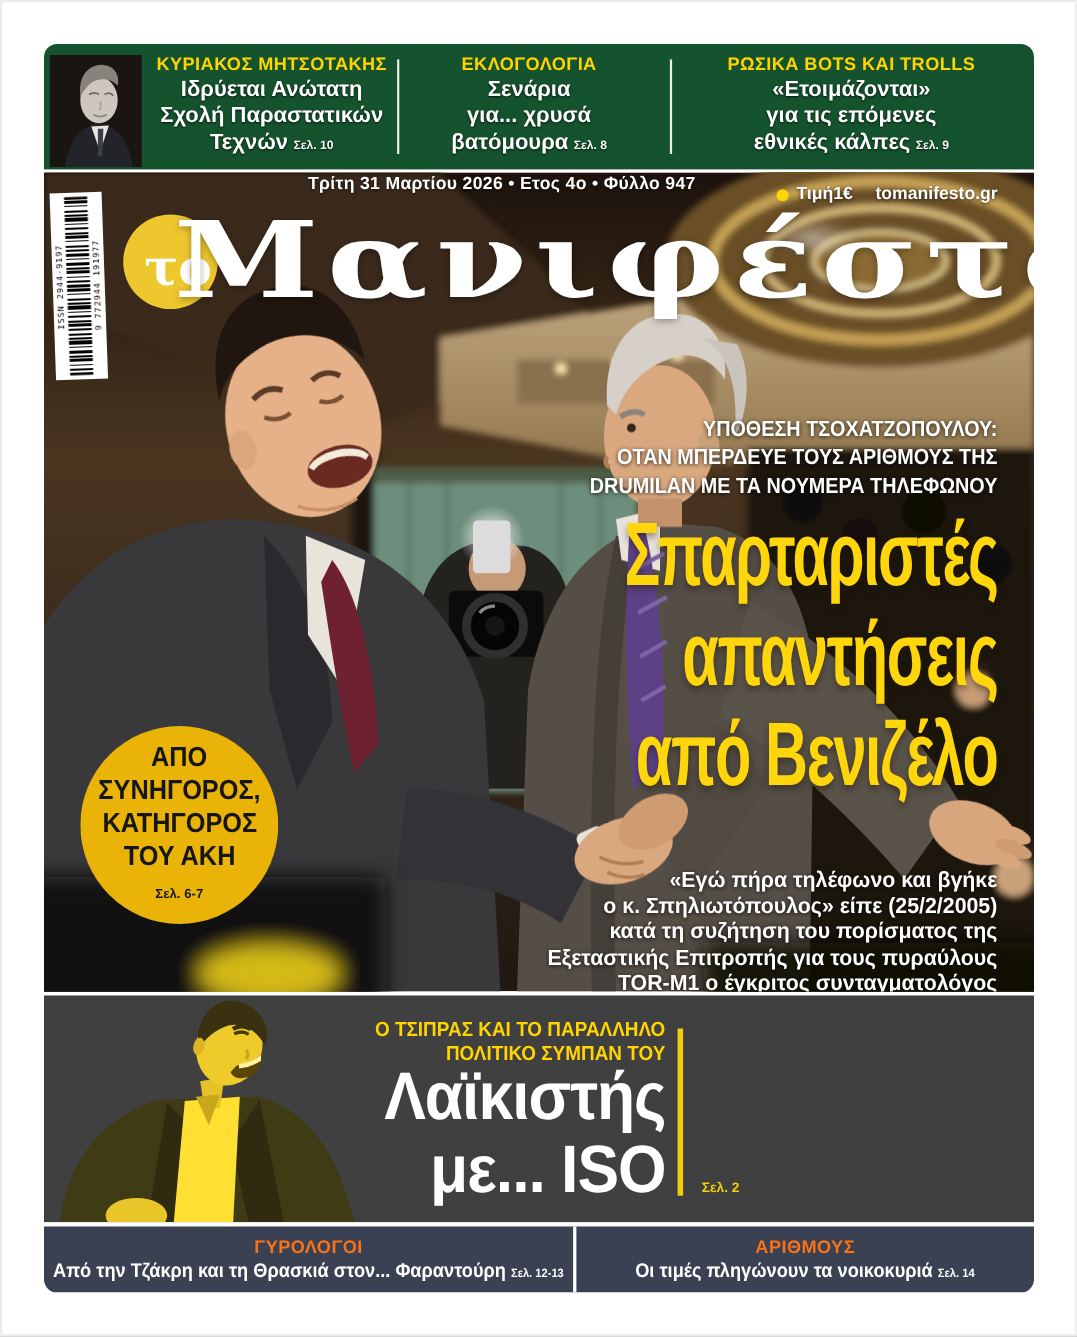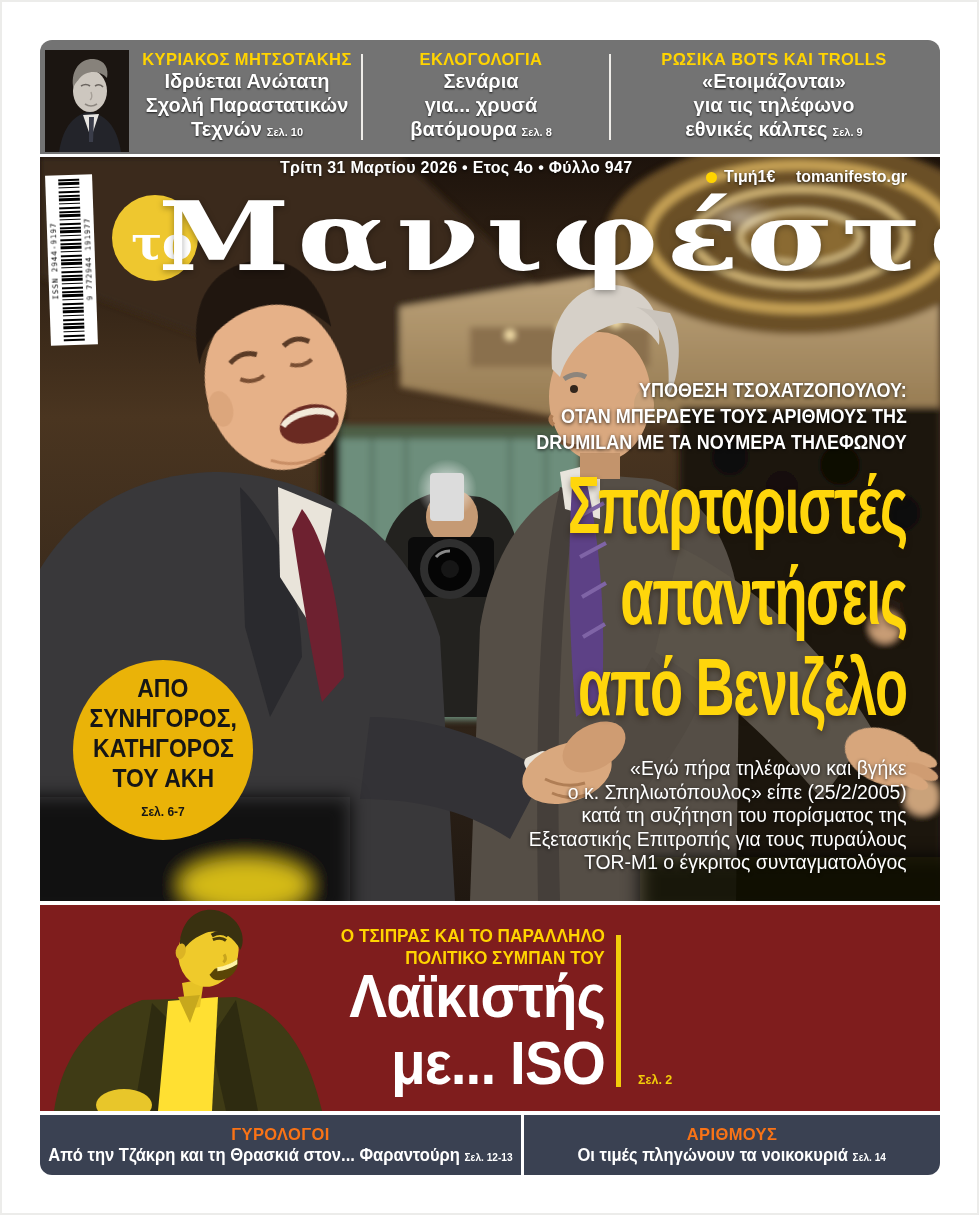--- a/index.html
+++ b/index.html
@@ -2,21 +2,21 @@
 <html><head>
 <meta charset="utf-8">
 <style>
   html,body{margin:0;padding:0;background:#fff;}
   .canvas{position:relative;width:979px;height:1215px;background:#fff;overflow:hidden;
           font-family:"Liberation Sans",sans-serif;box-shadow:inset 0 0 0 2px #ececea;}
   .sheet{position:absolute;left:40px;top:40px;width:900px;height:1135px;border-radius:12px;
          overflow:hidden;background:#fff;}
 
   
-  .topstrip{position:absolute;left:0;top:0;width:900px;height:114px;background:#737373;}
+  .topstrip{position:absolute;left:0;top:0;width:900px;height:114px;background:#14532d;}
   .teaser{position:absolute;top:0;height:114px;display:flex;flex-direction:column;align-items:center;
           justify-content:center;text-align:center;gap:1px;z-index:2;}
   .teaser .k{color:#ffd400;font-weight:bold;font-size:16.5px;letter-spacing:.4px;white-space:nowrap;}
   .teaser .l{color:#fff;font-weight:bold;font-size:20px;line-height:23px;white-space:nowrap;
              text-shadow:0 1px 2px rgba(0,0,0,.8);}
   .pref{font-size:11px;font-weight:bold;color:#fff;margin-left:5px;}
   .tdiv{position:absolute;top:14px;width:2px;height:86px;background:#efede9;z-index:2;}
   .portrait{position:absolute;left:5px;top:10px;z-index:1;}
 
   
@@ -41,31 +41,31 @@
   .vtext{writing-mode:vertical-rl;transform:rotate(180deg);font-size:7.5px;color:#000;
          font-family:"DejaVu Sans Mono",monospace;letter-spacing:1px;text-align:center;}
   .bars{width:22px;background:repeating-linear-gradient(180deg,#000 0 2px,#fff 2px 3px,#000 3px 6px,
         #fff 6px 8px,#000 8px 9px,#fff 9px 12px,#000 12px 14px,#fff 14px 16px);}
   .mainkick{right:33px;top:220px;text-align:right;color:#fff;font-weight:bold;font-size:20px;line-height:26px;
             text-shadow:0 1px 4px rgba(0,0,0,.8);}
   .mainkick .ln{display:block;transform:scaleX(.9);transform-origin:100% 50%;white-space:nowrap;}
   .mainhead{right:33px;top:302px;text-align:right;color:#ffd60b;font-weight:bold;font-size:82px;line-height:91px;
             letter-spacing:-2px;text-shadow:0 3px 8px rgba(30,20,0,.45);}
   .mainhead .ln{display:block;transform:scaleX(.66);transform-origin:100% 50%;white-space:nowrap;}
-  .maindeck{right:33px;top:600px;text-align:right;color:#fff;font-weight:normal;font-size:20px;line-height:23.5px;
+  .maindeck{right:33px;top:632px;text-align:right;color:#fff;font-weight:bold;font-size:20px;line-height:23.5px;
             text-shadow:0 1px 4px rgba(0,0,0,.8);}
   .maindeck .ln{display:block;transform:scaleX(.97);transform-origin:100% 50%;white-space:nowrap;}
   .badge{left:33px;top:503px;width:180px;height:180px;border-radius:50%;background:#eab308;
          display:flex;flex-direction:column;align-items:center;justify-content:center;
          color:#161616;font-weight:bold;font-size:25px;line-height:30px;text-align:center;z-index:3;}
   .badge .ln{display:block;transform:scaleX(.92);white-space:nowrap;}
   .badge .pr{font-size:12px;margin-top:4px;transform:none;}
 
   
-  .panel{position:absolute;left:0;top:865px;width:900px;height:206px;background:#7f1d1d;overflow:hidden;}
+  .panel{position:absolute;left:0;top:865px;width:900px;height:206px;background:#404040;overflow:hidden;}
   .tsipras{position:absolute;left:0;top:0;}
   .sskick{position:absolute;right:335px;top:20px;text-align:right;color:#ffd400;font-weight:bold;
           font-size:18.5px;line-height:22px;z-index:2;}
   .sskick .ln{display:block;transform:scaleX(.93);transform-origin:100% 50%;white-space:nowrap;}
   .sshead{position:absolute;right:335px;top:58px;text-align:right;color:#fff;font-weight:bold;font-size:61px;
           line-height:67px;letter-spacing:-1px;z-index:2;}
   .sshead .ln{display:block;transform:scaleX(.93);transform-origin:100% 50%;white-space:nowrap;}
   .ssbar{position:absolute;left:576px;top:30px;width:5px;height:152px;background:#f2cd0a;}
   .ssdeck{position:absolute;left:598px;top:22px;color:#fff;font-weight:bold;font-size:21px;line-height:23.5px;}
   .ssdeck .ln{display:block;white-space:nowrap;}
@@ -108,21 +108,21 @@
       <div class="teaser" style="left:321px;width:240px;">
         <span class="k">ΕΚΛΟΓΟΛΟΓΙΑ</span>
         <span class="l">Σενάρια</span>
         <span class="l">για... χρυσά</span>
         <span class="l"><span>βατόμουρα</span><span class="pref">Σελ. 8</span></span>
       </div>
       <div class="tdiv" style="left:569px;"></div>
       <div class="teaser" style="left:573px;width:322px;">
         <span class="k">ΡΩΣΙΚΑ BOTS ΚΑΙ TROLLS</span>
         <span class="l">«Ετοιμάζονται»</span>
-        <span class="l">για τις τηλέφωνο</span>
+        <span class="l">για τις επόμενες</span>
         <span class="l"><span>εθνικές κάλπες</span><span class="pref">Σελ. 9</span></span>
       </div>
     </div>
 
     <div class="photo">
       <svg class="coverart" viewBox="0 0 900 744" preserveAspectRatio="none">
         <defs>
           <linearGradient id="g1" x1="0" y1="0" x2="0" y2="1">
             <stop offset="0" stop-color="#1d130c"></stop>
               <stop offset=".35" stop-color="#4a3520"></stop>

